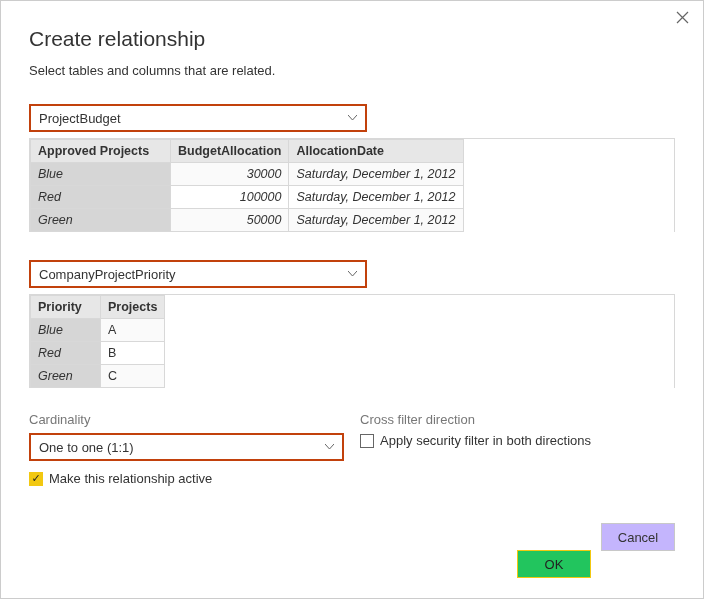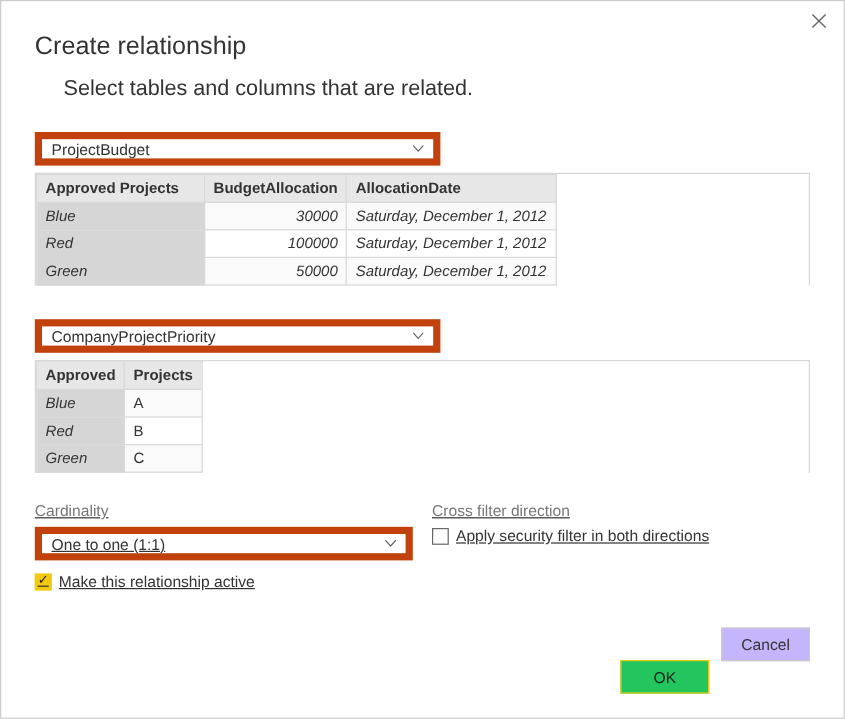--- a/index.html
+++ b/index.html
@@ -25,27 +25,26 @@
     color: #666;
   }
   .close svg { display: block; }
   h1 {
     font-size: 21px;
     font-weight: 300;
     color: #333;
     margin: 6px 0 12px 0;
   }
   .subtitle {
-    font-size: 18px;
+    font-size: 13px;
     color: #333;
     margin-bottom: 26px;
-    margin-left: 24px;
   }
   .select {
-    border: 6px solid #c2410c;
+    border: 2px solid #c2410c;
     background: #fff;
     height: 28px;
     display: flex;
     align-items: center;
     justify-content: space-between;
     padding: 0 8px;
     cursor: pointer;
     width: 338px;
     margin-bottom: 6px;
   }
@@ -74,21 +73,20 @@
   table.data tr:nth-child(even) td { background: #fafafa; }
   table.data .col-first { background: #d6d6d6 !important; font-style: italic;}
   table.data .num { text-align: right; font-style: italic;}
   table.data .date { font-style: italic; width: 175px;}
   .t2 .col-first { width: 70px; }
   .t2 td:nth-child(2) { width: 50px; }
   .section-row {
     display: flex;
     gap: 16px;
     margin-top: 2px;
-    text-decoration: underline;
   }
   .section-col { flex: 1; }
   .field-label {
     color: #777;
     font-size: 13px;
     margin-bottom: 6px;
   }
   .select.full { width: 100%; margin-bottom: 10px; }
   .check-row {
     display: flex;
@@ -201,21 +199,21 @@
       <svg class="caret-svg" width="9" height="6" viewBox="0 0 9 6">
           <path d="M0 0 L4.5 5 L9 0" fill="none" stroke="#666" stroke-width="1"></path>
         </svg>
     </span>
   </div>
 
   <div class="tablebox">
     <table class="data t2">
       <tbody>
           <tr>
-        <th>Approved</th>
+        <th>Priority</th>
         <th>Projects</th>
       </tr>
       <tr>
         <td class="col-first">Blue</td>
         <td>A</td>
       </tr>
       <tr>
         <td class="col-first">Red</td>
         <td>B</td>
       </tr>

